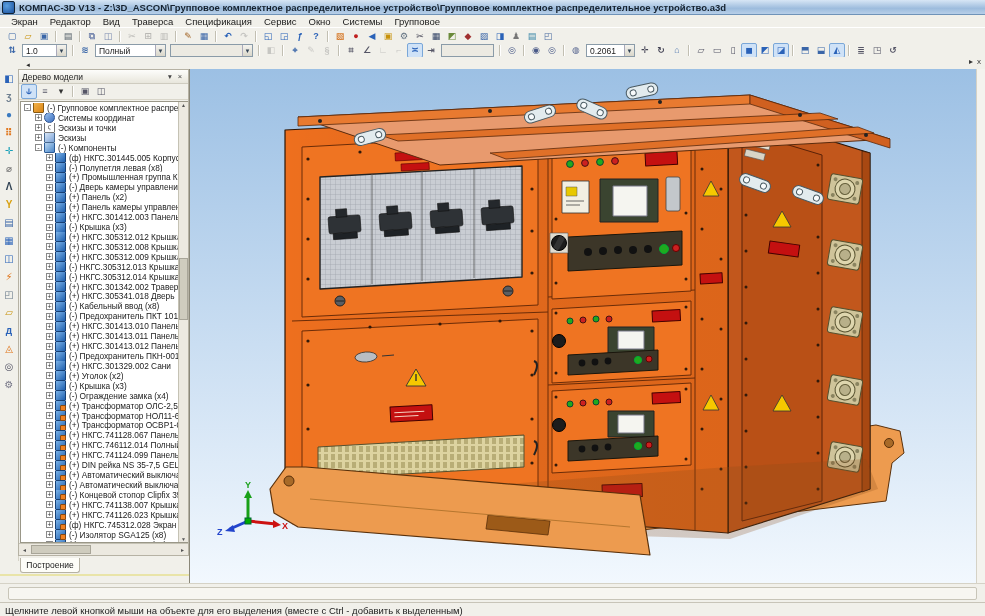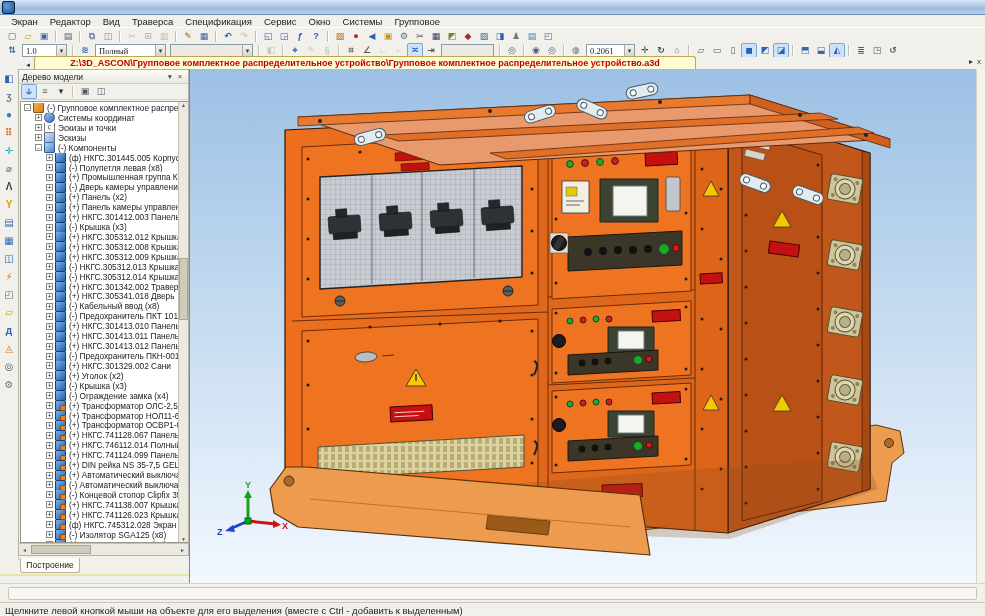--- a/index.html
+++ b/index.html
@@ -20,21 +20,21 @@
     border-top:1px solid #fff;border-bottom:1px solid #d9d6ca;display:flex;align-items:center;padding-left:4px;}
   #toolbar2{position:absolute;left:0;top:44px;width:985px;height:13px;background:var(--chrome);
     border-bottom:1px solid #cfccc0;display:flex;align-items:center;padding-left:4px;}
   .tbtn{display:inline-flex;align-items:center;justify-content:center;width:14px;height:13px;
     font-size:9px;line-height:1;border:1px solid transparent;border-radius:2px;flex:0 0 auto;cursor:default;}
   .tbtn.pressed{background:var(--select_blue);border-color:#7aa7d8;}
   .tbtn.disabled{opacity:.4;}
   .tsep{width:1px;height:11px;background:#c2bfb2;border-right:1px solid #fff;margin:0 3px;flex:0 0 auto;}
   .combo{display:inline-flex;align-items:center;height:11px;background:#fff;border:1px solid #8a9ba8;
     font-size:8.5px;padding-left:3px;margin:0 2px;flex:0 0 auto;position:relative;}
-  .combo .cv{flex:1;overflow:hidden;white-space:nowrap;font-family:Liberation Serif, serif;}
+  .combo .cv{flex:1;overflow:hidden;white-space:nowrap;}
   .combo .ca{width:9px;height:100%;background:linear-gradient(#f4f3ee,#d9d6ca);border-left:1px solid #aab;
     display:flex;align-items:center;justify-content:center;font-size:6px;color:#345;}
   .combo.disabled{background:#eceae2;color:#999;}
   
   #tabbar{position:absolute;left:0;top:57px;width:985px;height:12px;background:var(--chrome);
     display:flex;align-items:flex-end;}
   #tab-scroll-left{margin-left:22px;font-size:7px;width:12px;text-align:center;color:#222;}
   #doc-tab{height:12px;min-width:640px;background:var(--tab_bg);border:1px solid #b9a84e;border-bottom:none;
     border-radius:3px 3px 0 0;display:flex;align-items:center;justify-content:center;
     font-size:9px;font-weight:bold;color:var(--tab_red);white-space:nowrap;overflow:hidden;padding:0 10px;}
@@ -90,20 +90,21 @@
   #propbar .slot{position:absolute;left:8px;right:8px;top:3px;bottom:3px;background:#f7f6f1;
     border:1px solid #c8c5b8;border-radius:2px;}
   #statusbar{position:absolute;left:0;top:602px;width:985px;height:14px;background:var(--chrome);
     border-top:1px solid #c8c4b8;display:flex;align-items:center;font-size:9.5px;color:#222;padding-left:5px;}
 </style>
 </head>
 <body>
 
 <div id="titlebar">
   <span id="app-icon"></span>
+  <span>КОМПАС-3D V13 - Z:\3D_ASCON\Групповое комплектное распределительное устройство\Групповое комплектное распределительное устройство.a3d</span>
 </div>
 
 <div id="menubar">
     <span class="menu-item">Экран</span>
     <span class="menu-item">Редактор</span>
     <span class="menu-item">Вид</span>
     <span class="menu-item">Траверса</span>
     <span class="menu-item">Спецификация</span>
     <span class="menu-item">Сервис</span>
     <span class="menu-item">Окно</span>
@@ -219,21 +220,20 @@
       <b class="tbtn pressed" style="color: rgb(42, 98, 184);">◭</b>
       <i class="tsep"></i>
       <b class="tbtn" style="color: rgb(85, 85, 102);">≣</b>
       <b class="tbtn" style="color: rgb(85, 85, 102);">◳</b>
       <b class="tbtn" style="color: rgb(85, 85, 102);">↺</b>
     </span>
 </div>
 
 <div id="tabbar">
   <span id="tab-scroll-left">◂</span>
-  <div id="doc-tab">Z:\3D_ASCON\Групповое комплектное распределительное устройство\Групповое комплектное распределительное устройство.a3d</div>
 </div>
 <div id="view-tabs-right">
   <span>▸</span>
   <span>x</span>
 </div>
 
 <div id="leftstrip">
     <b class="tbtn" style="color: rgb(42, 98, 184);">◧</b>
     <b class="tbtn" style="color: rgb(112, 128, 144);">ʒ</b>
     <b class="tbtn" style="color: rgb(58, 122, 192);">●</b>

